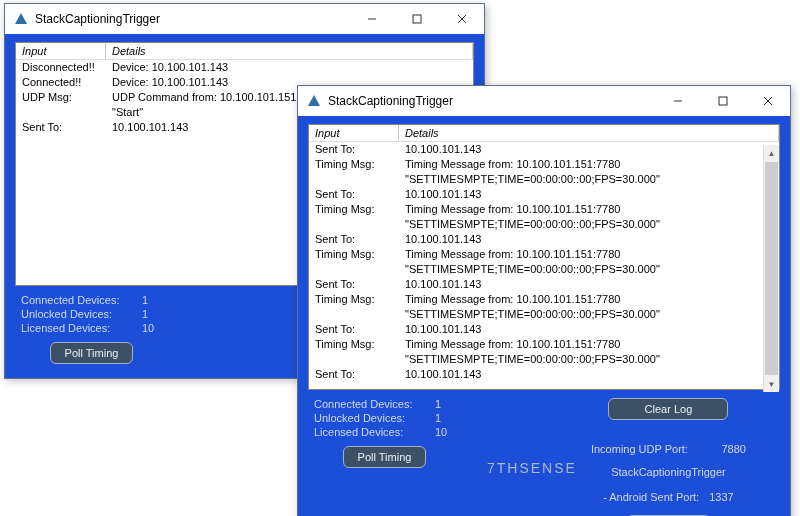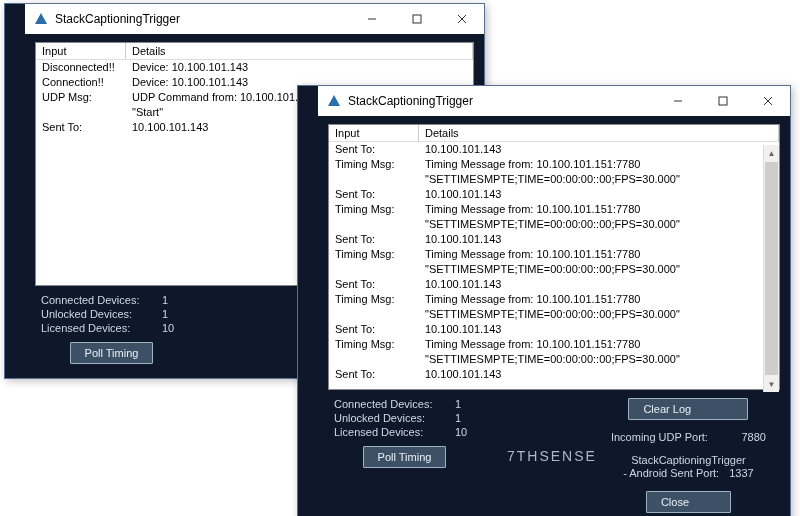--- a/index.html
+++ b/index.html
@@ -7,24 +7,23 @@
     width: 800px;
     height: 516px;
     background: #ffffff;
     font-family: "Segoe UI", Arial, sans-serif;
     font-size: 11px;
     position: relative;
     overflow: hidden;
   }
   .window {
     position: absolute;
-    background: #0f172a;
+    background: #1d4ed8;
     border: 1px solid #5a7090;
     box-shadow: 2px 2px 8px rgba(0,0,0,0.25);
-    padding-left: 20px;
   }
   .titlebar {
     height: 30px;
     background: #ffffff;
     display: flex;
     align-items: center;
     padding-left: 8px;
   }
   .titlebar-icon {
     width: 16px;
@@ -64,20 +63,21 @@
   .loghead {
     display: flex;
     background: #fff;
     border-bottom: 1px solid #ddd;
     font-size: 11px;
     color: #000;
   }
   .loghead .col {
     padding: 2px 6px;
     border-right: 1px solid #ccc;
+    font-style: italic;
   }
   .col-input { width: 90px; }
   .col-details { flex: 1; }
   .logbody {
     overflow-y: auto;
     font-size: 11px;
   }
   .logrow {
     display: flex;
     line-height: 15px;
@@ -112,24 +112,24 @@
     gap: 6px;
   }
   .stats .stat-label { text-align: left; min-width: 115px; }
   .stats .stat-val { width: 20px; text-align: left; }
   .btn {
     background: #3d5166;
     border: 1px solid #9fb3c8;
     color: #e8eef5;
     padding: 4px 14px;
     font-size: 11px;
-    border-radius: 1px;
+    border-radius: 6px;
     cursor: pointer;
     display: inline-block;
-    text-align: left;
+    text-align: center;
   }
   .brand {
     color: #aab8c8;
     font-size: 14px;
     letter-spacing: 2px;
     font-weight: 300;
     align-self: center;
   }
   .rightcol {
     display: flex;
@@ -137,20 +137,21 @@
     align-items: center;
     gap: 4px;
     font-size: 11px;
     color: #cfd8e2;
   }
   .rightcol .info-row {
     display: flex;
     gap: 10px;
     width: 100%;
     justify-content: space-between;
+    margin-top: 12px;
   }
   .scrollbar-fake {
     position: absolute;
     right: 0; top: 0;
     width: 16px;
     height: 100%;
     background: #f0f0f0;
     border-left: 1px solid #ddd;
     display: flex;
     flex-direction: column;
@@ -209,21 +210,21 @@
       <div class="loghead">
         <div class="col col-input">Input</div>
         <div class="col col-details">Details</div>
       </div>
       <div class="logbody" id="log1">
           <div class="logrow">
             <div class="c1">Disconnected!!</div>
             <div class="c2">Device: 10.100.101.143</div>
           </div>
           <div class="logrow">
-            <div class="c1">Connection!!</div>
+            <div class="c1">Connected!!</div>
             <div class="c2">Device: 10.100.101.143</div>
           </div>
           <div class="logrow">
             <div class="c1">UDP Msg:</div>
             <div class="c2">UDP Command from: 10.100.101.151:23</div>
           </div>
           <div class="logrow">
             <div class="c1"></div>
             <div class="c2">"Start"</div>
           </div>

